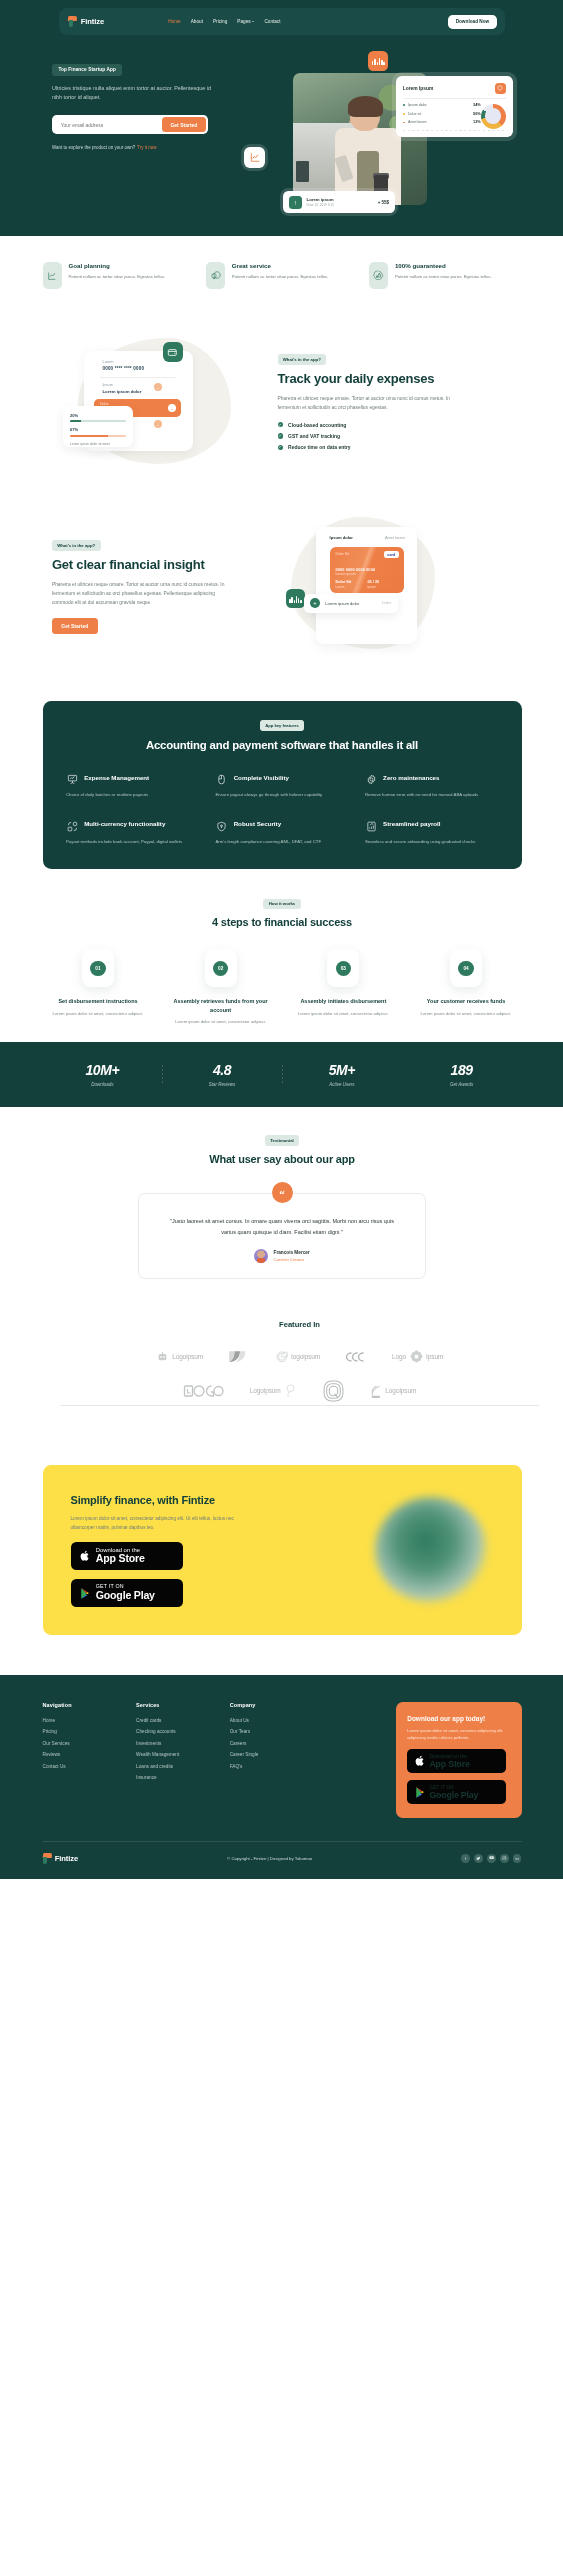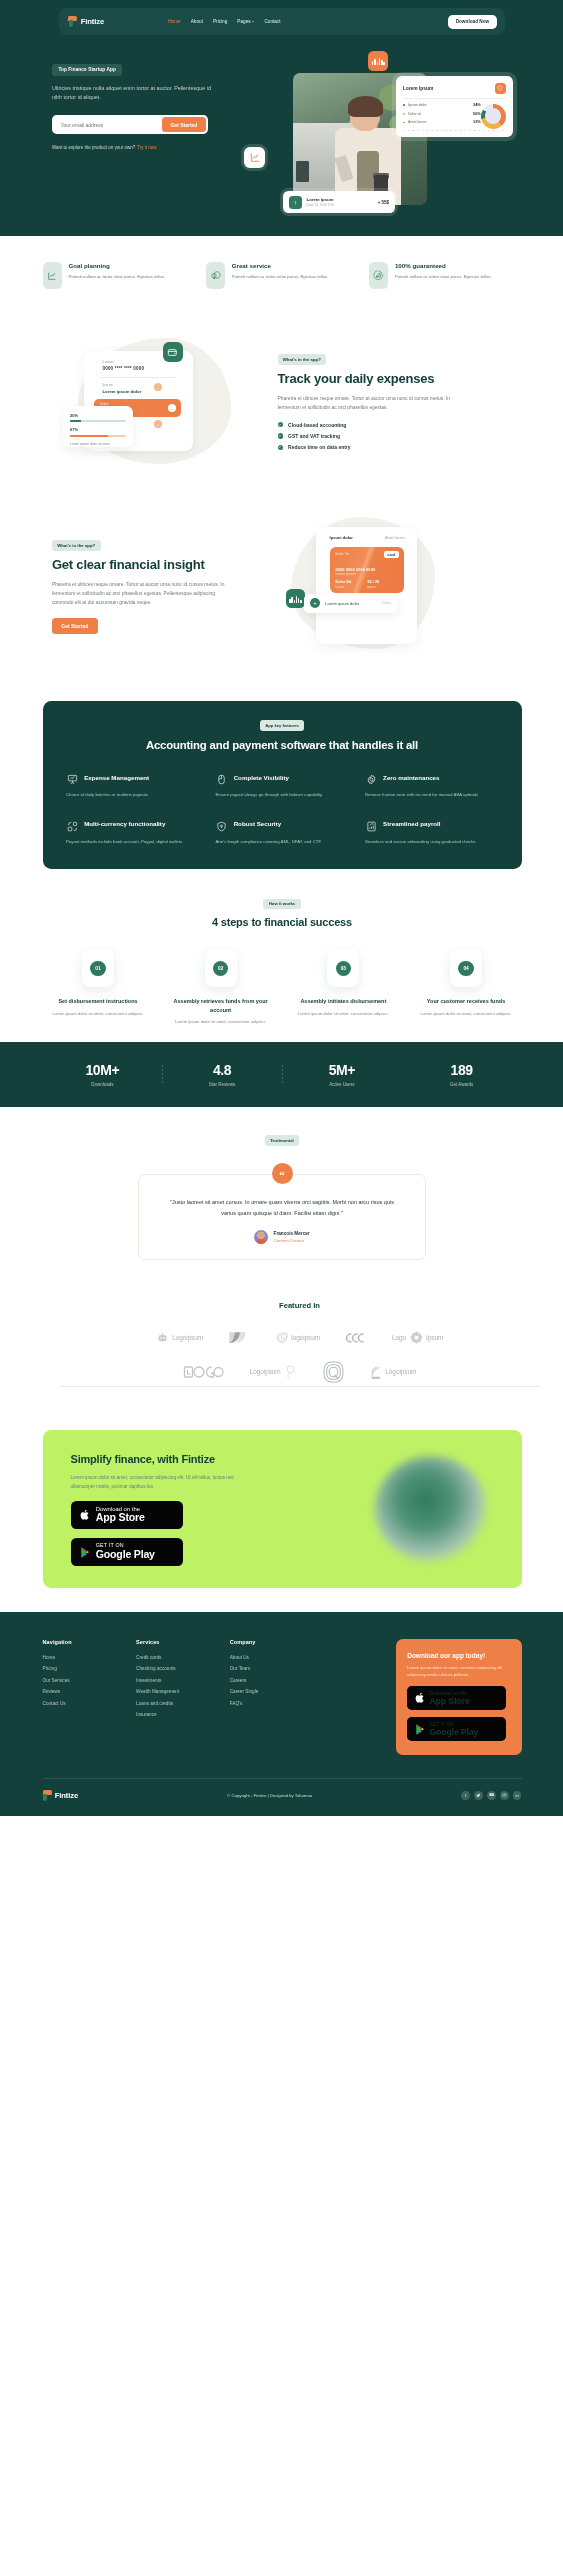--- a/index.html
+++ b/index.html
@@ -233,21 +233,21 @@
   .steps-grid { display:grid; grid-template-columns:repeat(4,1fr); gap:11.7px; width:479px; margin:21px auto 0; }
   .step { text-align:center; }
   .step-badge { width:32px; height:38px; margin:0 auto; background:#fff; border-radius:8.2px; box-shadow:0 3.5px 10.6px rgba(20,64,60,0.10); display:flex; align-items:center; justify-content:center; }
   .step-num { width:15.3px;height:15.3px;border-radius:50%;background:#2f7a5f;color:#fff;font-size:4.7px;font-weight:700;display:flex;align-items:center;justify-content:center; }
   .step-t { font-size:5.5px; font-weight:700; color:#14403c; margin-top:10px; line-height:1.5; }
   .step-p { font-size:4.2px; color:#7f8b89; margin-top:4.7px; line-height:1.75; }
 
   
   .statsbar { background:#14403c; width:564px; padding:20px 0; }
   .stats-inner { width:479px; margin:0 auto; display:flex; }
-  .stat-cell { flex:1; text-align:center; position:relative; }
+  .stat-cell { flex:1; text-align:center; position:relative;font-style:italic; }
   .stat-cell + .stat-cell:before { content:""; position:absolute; left:0; top:3.5px; bottom:3.5px; width:0.6px; background:repeating-linear-gradient(180deg,#42665f 0 1.8px, transparent 1.8px 4.1px); }
   .stat-n { color:#fff; font-size:14px; font-weight:700; letter-spacing:-0.4px; }
   .stat-l { color:#b2c5c1; font-size:4.5px; margin-top:4.1px; }
 
   
   .testi-sec { padding:26px 0 21px; text-align:center; }
   .quote-bub { width:21px;height:21px;border-radius:50%;background:#ee7f46;display:flex;align-items:center;justify-content:center;margin:17.6px auto -10.6px; position:relative; z-index:2; }
   .quote-bub span { color:#fff; font-size:11px; font-weight:700; line-height:1; margin-top:4.1px; font-family:"Liberation Serif",serif;}
   .testi-card { width:288px; margin:0 auto; background:#fff; border:0.6px solid #eceae4; border-radius:7px; padding:22px 26px 15.3px; }
   .testi-q { font-size:5.5px; line-height:1.95; color:#2b3a38; }
@@ -262,21 +262,21 @@
   .featured { padding:20px 0 23.5px; text-align:center;margin-left:35px; }
   .featured h3 { font-size:7.6px; font-weight:700; color:#14403c; }
   .logo-row { display:flex; align-items:center; justify-content:center; gap:23.5px; margin-top:20px; }
   .logo-row.second { gap:26px; margin-top:15.3px; }
   .lg { display:flex; align-items:center; gap:3.5px; color:#a8adab; font-size:6.5px; opacity:0.85; }
   .lg-txt { color:#9fa4a2; font-size:6.5px; letter-spacing:-0.1px; }
   .divider-line { width:479px; height:0.6px; background:#e9e7e1; margin:3.5px auto 0; }
 
   
   .simplify-wrap { padding:20px 0 23.5px; }
-  .simplify { width:479px; margin:0 auto; background:#bef264; border-radius:8.2px; display:flex; align-items:center; padding:22px 28px; position:relative; overflow:hidden; min-height:153px; }
+  .simplify { width:479px; margin:16px auto; background:#fde047; border-radius:8.2px; display:flex; align-items:center; padding:28px 28px; position:relative; overflow:hidden; min-height:153px; }
   .sp-left { width:194px; position:relative; z-index:2; }
   h2.sp-h { font-size:11px; line-height:1.28; font-weight:700; color:#14403c; letter-spacing:-0.2px; }
   .sp-p { font-size:4.7px; line-height:1.85; color:#6f7d7a; margin-top:7.6px; width:170px; }
   .store-btn { width:112px; height:28px; background:#050505; border-radius:5.3px; display:flex; align-items:center; gap:5.9px; padding:0 9.4px; margin-top:9.4px; cursor:pointer; }
   .store-btn .sb-t { color:#fff; text-align:left; line-height:1.12; }
   .sb-small { font-size:5.9px; font-weight:400; display:block; }
   .sb-big { font-size:10.6px; font-weight:700; display:block; letter-spacing:-0.2px; }
   .sb-small.caps { font-size:5.3px; letter-spacing:0.2px; }
   .sp-blob { position:absolute; right:35px; top:50%; transform:translateY(-50%); width:112px; height:106px;
     background:radial-gradient(circle at 45% 42%, #2f7a5f 0%, #4f9277 32%, #a6c4b4 62%, rgba(242,241,236,0) 76%);
@@ -702,20 +702,21 @@
         </div>
       <div class="stat-cell">
           <div class="stat-n">189</div>
           <div class="stat-l">Get Awards</div>
         </div>
     </div>
   </section>
 
   <section class="testi-sec">
     <span class="badge-light">Testimonial</span>
+    <h2 class="ctr-h">What user say about our app</h2>
     <div class="quote-bub">
         <span>“</span>
       </div>
     <div class="testi-card">
       <div class="testi-q">"Justo laoreet sit amet cursus. In ornare quam viverra orci sagittis. Morbi non arcu risus quis varius quam quisque id diam. Facilisi etiam digni."</div>
       <div class="testi-who">
         <div class="avatar"></div>
         <div>
           <div class="tw-n">Francois Mercer</div>
           <div class="tw-r">Content Creator</div>

